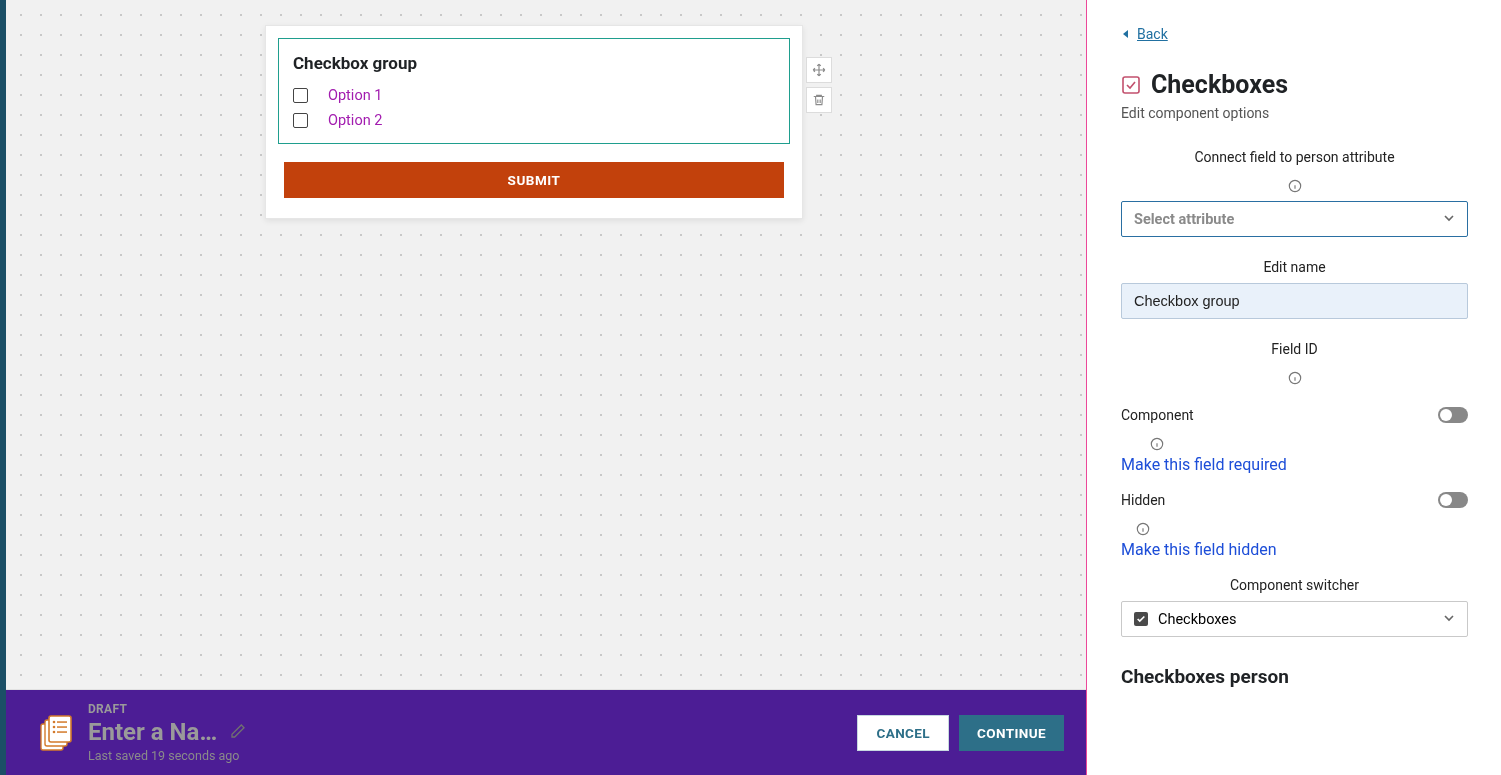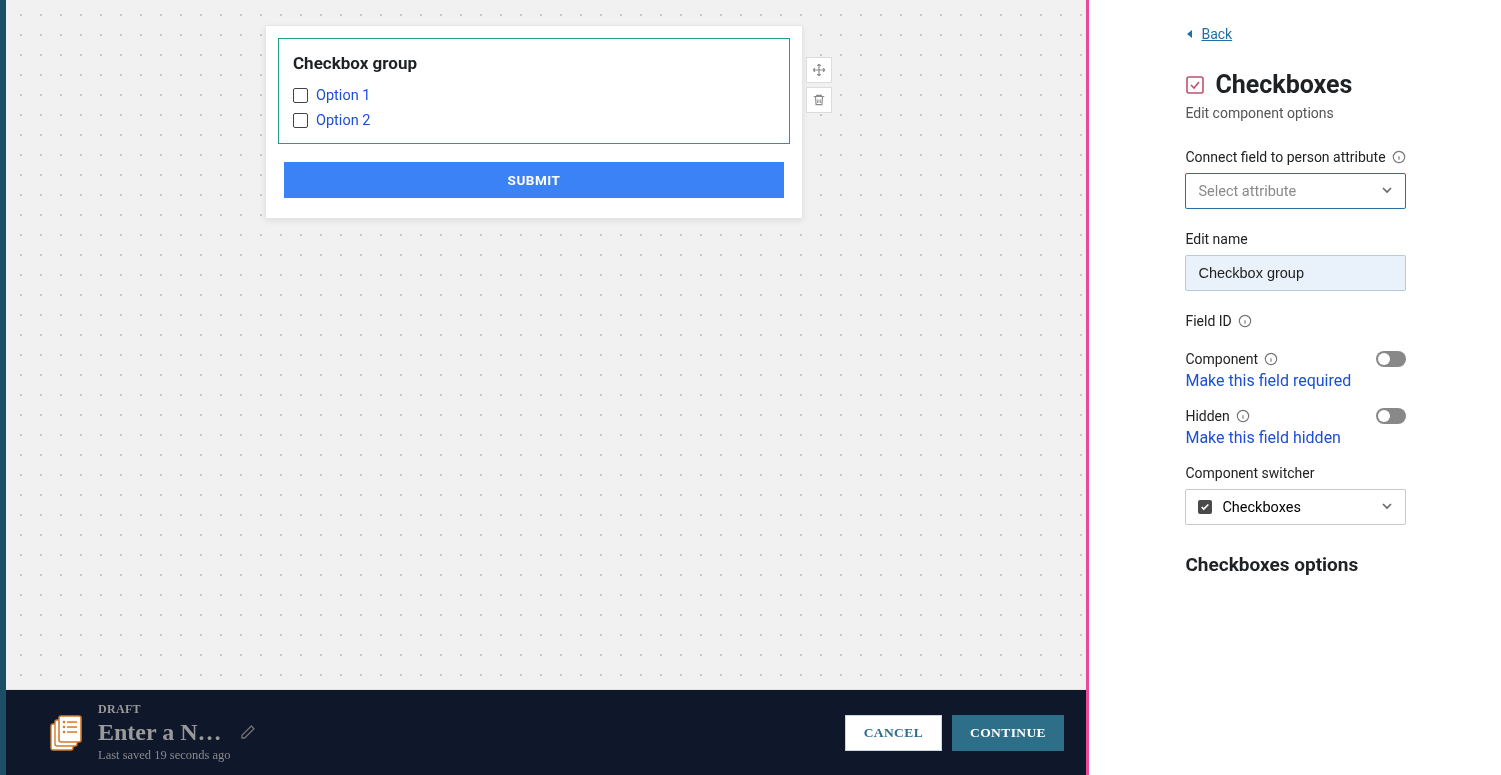--- a/index.html
+++ b/index.html
@@ -28,75 +28,74 @@
     border: 1px solid #e6e6e6;
     box-shadow: 0 2px 6px rgba(0,0,0,0.08);
   }
   .selected-group {
     border: 1px solid #1f9e8e;
     margin: 12px 12px 0 12px;
     padding: 14px 14px 10px 14px;
     position: relative;
   }
   .selected-group h3 { font-size: 17px; color: #1f2225; font-weight: 700; margin-bottom: 10px; }
-  .opt-row { display:flex; align-items:center; gap:8px; padding:4px 0; font-size:14.5px; color:#1d4ed8;}
+  .opt-row { display:flex; align-items:center; gap:20px; padding:4px 0; font-size:14.5px; color:#a21caf;}
   .opt-row .cb { width:15px; height:15px; border:1.5px solid #444; border-radius:2px; flex:0 0 15px;}
   .action-handles { position:absolute; left: 800px; top: 57px; display:flex; flex-direction:column; gap:4px;}
   .handle-btn {
     width:26px; height:26px; background:#fff; border:1px solid #dcdcdc; display:flex;
     align-items:center; justify-content:center; cursor:pointer; color:#8b8b8b;
   }
   .submit-btn {
     margin: 18px 18px 20px 18px;
-    background: #3b82f6;
+    background: #c2410c;
     color: #fff; text-align:center;
     height:36px; line-height:36px;
     font-size:13.5px; font-weight:700; letter-spacing:0.5px;
     cursor:pointer;
   }
   
   .footer {
-    height: 86px; border-top: 1px solid #e2e2e2; background:#0f172a;
+    height: 86px; border-top: 1px solid #e2e2e2; background:#4c1d95;
     display:flex; align-items:center; justify-content:space-between;
-    padding: 0 22px 0 42px;
-    font-family: Liberation Serif, serif;
+    padding: 0 22px 0 32px;
   }
   .footer-left { display:flex; align-items:center; gap:14px; }
   .doc-icon { width:36px; height:36px; position:relative; }
   .doc-icon svg { width:36px; height:36px; }
   .footer-meta { display:flex; flex-direction:column; gap:2px; }
   .draft-label { font-size:12px; font-weight:700; color:#9a9a9a; letter-spacing:0.3px;}
   .name-row { display:flex; align-items:center; gap:12px;}
   .name-placeholder { font-size:24px; font-weight:700; color:#9a9a9a; width:130px; white-space:nowrap; overflow:hidden; text-overflow:ellipsis;}
   .edit-pencil { width:18px; height:18px; cursor:pointer; color:#707070; }
   .last-saved { font-size:12.5px; color:#8a8a8a; }
   .footer-right { display:flex; gap:10px;text-align:center; }
   .btn { height:36px; padding:0 18px; font-size:13.5px; font-weight:700; letter-spacing:0.4px;
     display:flex; align-items:center; cursor:pointer; }
   .btn-continue { background:#2d6f88; color:#fff; }
   .btn-cancel { background:#fff; color:#2d6f88; border:1px solid #c7d8e0; }
 
   
-  .side-panel { width: 416px; flex:0 0 416px; border-left:3px solid #ec4899; background:#fff; display:flex; flex-direction:column; overflow:hidden;align-items:center;}
+  .side-panel { width: 416px; flex:0 0 416px; border-left:1px solid #ec4899; background:#fff; display:flex; flex-direction:column; overflow:hidden;}
   .side-inner { padding: 26px 34px 0 34px; overflow-y:auto; flex:1;}
   .back-link { display:flex; align-items:center; gap:6px; color:#2170a1; font-size:14px; cursor:pointer; margin-bottom: 28px;}
   .back-link .txt { text-decoration: underline; }
   .panel-title-row { display:flex; align-items:center; gap:10px; margin-bottom:6px;}
   .panel-title-row .ic { color:#c2506d; width:20px; height:20px; }
   .panel-title { font-size:25px; font-weight:700; color:#1f2225; }
   .panel-sub { font-size:14px; color:#555; margin-bottom: 28px;}
-  .form-label { font-size:14px; color:#222; display:flex; align-items:center; gap:6px; margin-bottom:8px;}
+  .form-label { font-size:14px; color:#222; display:flex; align-items:center; gap:14px; margin-bottom:8px;flex-direction:column;}
   .info-ic { width:14px; height:14px; color:#777; }
   .sel, .txt-input {
     width:100%; height:36px; border:1px solid #c9c9c9; border-radius:2px;
     padding: 0 12px; font-size:14.5px; color:#222; background:#fff; outline:none;
   }
   .sel { display:flex; align-items:center; justify-content:space-between; cursor:pointer;}
   .sel .ph { color:#8a8a8a; }
-  .sel-focus { border:1.5px solid #2a6fa2; }
+  .sel-focus { border:1.5px solid #2a6fa2;font-weight:bold; }
   .sel .chev { color:#666; }
   .field-block { margin-bottom: 22px; }
   .txt-input.blue { background:#e9f1fa; border:1px solid #b8c9db; }
   .toggle-row { display:flex; justify-content:space-between; align-items:flex-start; margin-bottom:4px;}
   .toggle-desc { font-size:16px; color:#1d4ed8; margin-bottom:18px; }
   .toggle {
     width:30px; height:16px; background:#888; border-radius:10px; position:relative; cursor:pointer; flex:0 0 30px;
   }
   .toggle::after { content:''; position:absolute; left:2px; top:2px; width:12px; height:12px; background:#fff; border-radius:50%; }
   .comp-switch-sel {
@@ -282,16 +281,16 @@
             <span>Checkboxes</span>
           </div>
           <span class="chev">
             <svg width="12" height="12" viewBox="0 0 12 12" fill="none" stroke="#666" stroke-width="1.6">
                 <path d="M2 4l4 4 4-4"></path>
               </svg>
           </span>
         </div>
       </div>
 
-      <div class="section-h">Checkboxes options</div>
+      <div class="section-h">Checkboxes person</div>
     </div>
   </div>
 </div>
 
 </body></html>

